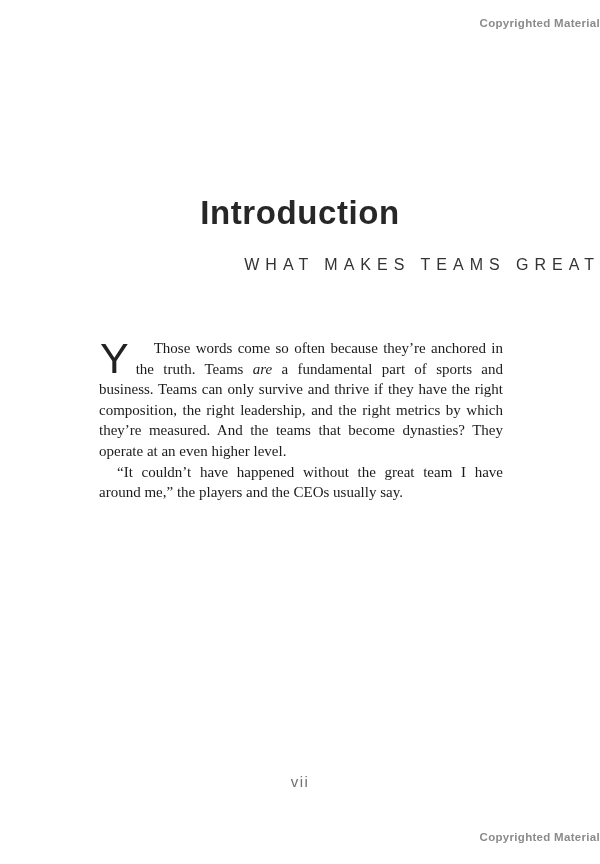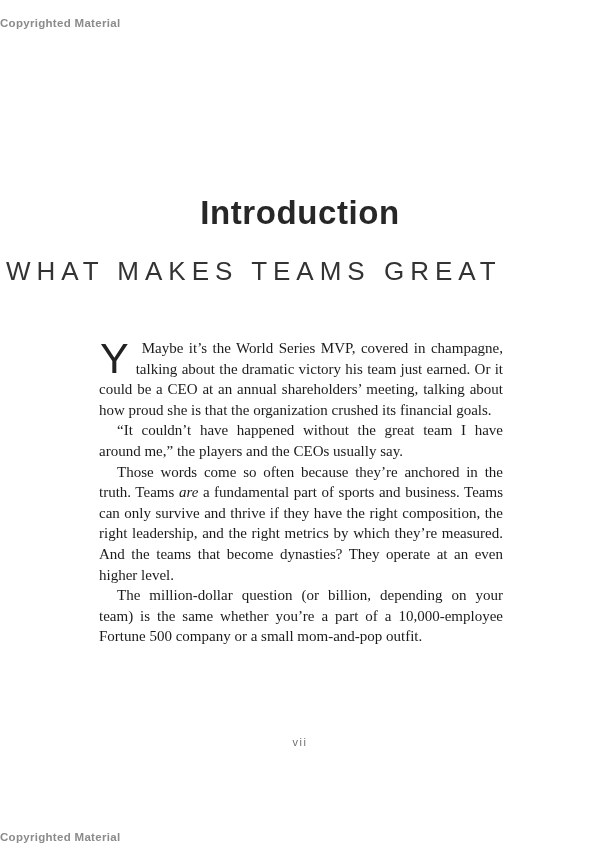--- a/index.html
+++ b/index.html
@@ -12,21 +12,21 @@
   *{box-sizing:border-box}
   html,body{margin:0;padding:0;overflow:hidden}
   body{
     width:600px;height:864px;
     background:var(--bg);
     position:relative;
     font-family:"Liberation Serif",serif;
   }
   .copyright{
     position:absolute;left:0;width:100%;
-    text-align:left;
+    text-align:right;
     font-family:"Liberation Sans",sans-serif;
     font-weight:700;
     font-size:11.5px;
     letter-spacing:.3px;
     color:var(--copyright);
   }
   .copyright.top{top:17px}
   .copyright.bottom{top:831px}
   .chapter-title{
     position:absolute;top:194px;left:0;width:100%;
@@ -34,24 +34,24 @@
     text-align:center;
     font-family:Liberation Sans, sans-serif;
     font-weight:700;
     font-size:33px;
     letter-spacing:.6px;
     color:var(--heading);
   }
   .chapter-subtitle{
     position:absolute;top:256px;left:0;width:100%;
     margin:0;
-    text-align:left;
+    text-align:right;
     font-family:"Liberation Sans",sans-serif;
     font-weight:400;
-    font-size:26px;
+    font-size:16px;
     letter-spacing:6px;
     text-indent:6px;
     color:#333333;
   }
   .body-text{
     position:absolute;top:338px;left:99px;width:404px;
     font-size:15px;
     line-height:20.6px;
     color:var(--body);
     text-align:justify;
@@ -64,45 +64,43 @@
     line-height:34px;
     height:37px;
     padding:3px 7px 0 1px;
     color:#222222;
   }
   .body-text p{margin:0;padding:0}
   .body-text p.small{text-indent:6px}
   .body-text p.normal{text-indent:18px}
   .body-text p.last{text-align-last:justify}
   .page-number{
-    position:absolute;top:736px;left:0;width:100%;
+    position:absolute;top:773px;left:0;width:100%;
     text-align:center;
     font-family:"Liberation Sans",sans-serif;
-    font-size:11px;
+    font-size:15px;
     letter-spacing:1.5px;
     color:var(--pagenum);
   }
 </style>
 </head>
 <body>
 
 <div class="page">
 
   <div class="copyright top">Copyrighted Material</div>
 
   <h1 class="chapter-title">Introduction</h1>
 
   <h2 class="chapter-subtitle">WHAT MAKES TEAMS GREAT</h2>
 
   <section class="body-text">
     <span class="dropcap">Y</span>
 
-      <p class="small">Maybe it’s the World Series MVP, covered in champagne, talking about the dramatic victory his team just earned. Or it could be a CEO at an annual shareholders’ meeting, talking about how proud she is that the organization crushed its financial goals.</p>
+      <p class="normal">Those words come so often because they’re anchored in the truth. Teams <i>are</i> a fundamental part of sports and business. Teams can only survive and thrive if they have the right composition, the right leadership, and the right metrics by which they’re measured. And the teams that become dynasties? They operate at an even higher level.</p>
       <p class="normal">“It couldn’t have happened without the great team I have around me,” the players and the CEOs usually say.</p>
-      <p class="normal">Those words come so often because they’re anchored in the truth. Teams <i>are</i> a fundamental part of sports and business. Teams can only survive and thrive if they have the right composition, the right leadership, and the right metrics by which they’re measured. And the teams that become dynasties? They operate at an even higher level.</p>
-      <p class="normal">The million-dollar question (or billion, depending on your team) is the same whether you’re a part of a 10,000-employee Fortune 500 company or a small mom-and-pop outfit.</p>
     </section>
 
   <div class="page-number">vii</div>
 
   <div class="copyright bottom">Copyrighted Material</div>
 
 </div>
 
 </body></html>

